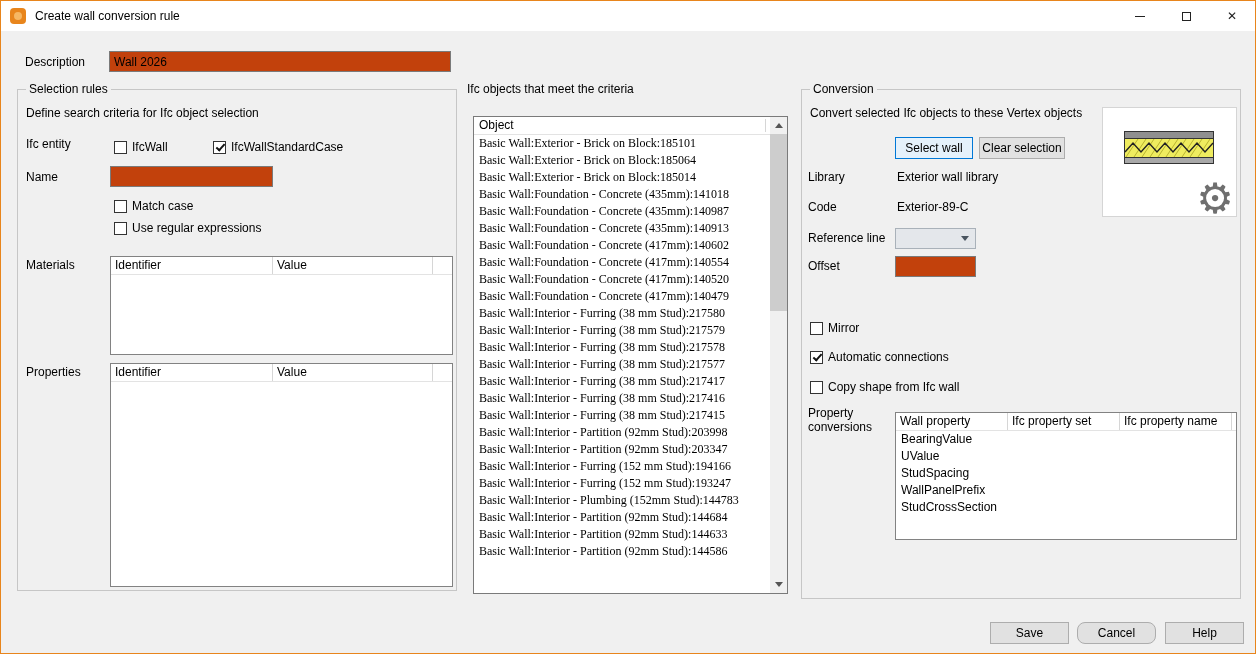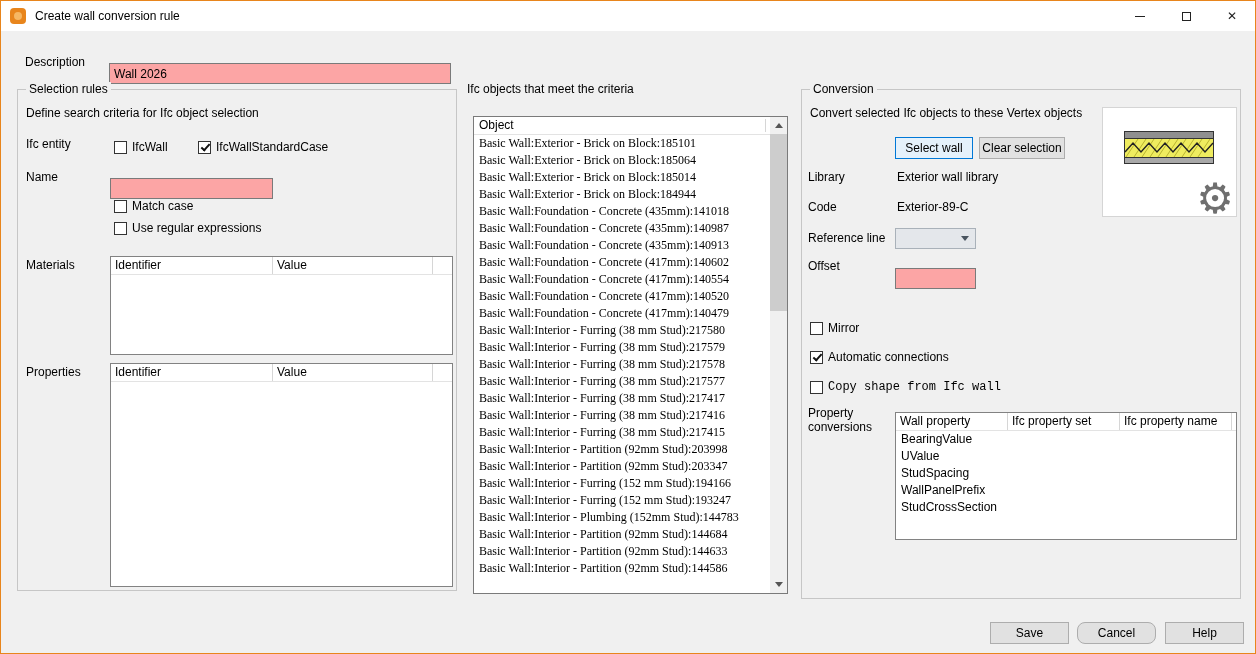--- a/index.html
+++ b/index.html
@@ -19,22 +19,22 @@
   .title-text { margin-left:9px; font-size:12px; }
   .win-controls { margin-left:auto; display:flex; height:30px; }
   .win-btn { width:46px; height:30px; display:flex; align-items:center; justify-content:center;
              color:#222; }
   .glyph-min { width:10px; height:1px; background:#222; }
   .glyph-max { width:9px; height:9px; border:1px solid #222; }
   .glyph-close::before { content:"✕"; font-size:12px; }
 
   
   .label { position:absolute; white-space:nowrap; }
-  .textbox { position:absolute; background:#fca5a5; border:1px solid #7a7a7a; font:12px "Liberation Sans",sans-serif;
-             padding:2px 4px; outline:none;margin-top:12px; }
+  .textbox { position:absolute; background:#c2410c; border:1px solid #7a7a7a; font:12px "Liberation Sans",sans-serif;
+             padding:2px 4px; outline:none; }
   .groupbox { position:absolute; border:1px solid #c6c6c6; }
   .groupbox-label { position:absolute; top:-8px; left:8px; background:#f0f0f0; padding:0 3px; white-space:nowrap; }
 
   .btn { position:absolute; background:#e1e1e1; border:1px solid #adadad; font:12px "Liberation Sans",sans-serif;
          text-align:center; display:flex; align-items:center; justify-content:center; }
   .btn.default { background:#e5f1fb; border:1px solid #0078d7; }
 
   .checkbox { position:absolute; display:inline-flex; align-items:center; gap:5px; white-space:nowrap; }
   .checkbox .box { width:13px; height:13px; background:#fff; border:1px solid #333; position:relative; flex:none; }
   .checkbox.checked .box::after { content:""; position:absolute; left:2px; top:2px; width:7px; height:3px;
@@ -104,21 +104,21 @@
     <div class="groupbox-label">Selection rules</div>
 
     <div class="label" style="left:8px; top:16px;">Define search criteria for Ifc object selection</div>
 
     <div class="label" style="left:8px; top:47px;">Ifc entity</div>
 
     <div class="checkbox" style="left:96px; top:50px;">
       <span class="box"></span>
       <span>IfcWall</span>
     </div>
-    <div class="checkbox checked" style="left:180px; top:50px;">
+    <div class="checkbox checked" style="left:195px; top:50px;">
       <span class="box"></span>
       <span>IfcWallStandardCase</span>
     </div>
 
     <div class="label" style="left:8px; top:80px;">Name</div>
     <input class="textbox" style="left: 92px; top: 76px; width: 163px; height: 21px;" value="">
 
     <div class="checkbox" style="left:96px; top:109px;">
       <span class="box"></span>
       <span>Match case</span>
@@ -149,21 +149,20 @@
 
   <div class="listbox">
     <div class="list-header">
       <span>Object</span>
       <span class="hdr-divider"></span>
     </div>
     <div class="list-rows">
         <div class="list-item">Basic Wall:Exterior - Brick on Block:185101</div>
         <div class="list-item">Basic Wall:Exterior - Brick on Block:185064</div>
         <div class="list-item">Basic Wall:Exterior - Brick on Block:185014</div>
-        <div class="list-item">Basic Wall:Exterior - Brick on Block:184944</div>
         <div class="list-item">Basic Wall:Foundation - Concrete (435mm):141018</div>
         <div class="list-item">Basic Wall:Foundation - Concrete (435mm):140987</div>
         <div class="list-item">Basic Wall:Foundation - Concrete (435mm):140913</div>
         <div class="list-item">Basic Wall:Foundation - Concrete (417mm):140602</div>
         <div class="list-item">Basic Wall:Foundation - Concrete (417mm):140554</div>
         <div class="list-item">Basic Wall:Foundation - Concrete (417mm):140520</div>
         <div class="list-item">Basic Wall:Foundation - Concrete (417mm):140479</div>
         <div class="list-item">Basic Wall:Interior - Furring (38 mm Stud):217580</div>
         <div class="list-item">Basic Wall:Interior - Furring (38 mm Stud):217579</div>
         <div class="list-item">Basic Wall:Interior - Furring (38 mm Stud):217578</div>
@@ -233,21 +232,21 @@
     <input class="textbox" style="left: 93px; top: 166px; width: 81px; height: 21px;" value="">
 
     <div class="checkbox" style="left:8px; top:231px;">
       <span class="box"></span>
       <span>Mirror</span>
     </div>
     <div class="checkbox checked" style="left:8px; top:260px;">
       <span class="box"></span>
       <span>Automatic connections</span>
     </div>
-    <div class="checkbox" style="left:8px; top:290px;font-family:Liberation Mono, monospace;">
+    <div class="checkbox" style="left:8px; top:290px;">
       <span class="box"></span>
       <span>Copy shape from Ifc wall</span>
     </div>
 
     <div class="label" style="left:6px; top:316px; width:80px; white-space:normal;">Property conversions</div>
 
     <div class="lv" style="left:93px; top:322px; width:342px; height:128px;">
       <div class="lv-header">
         <div class="cell" style="width:112px;">Wall property</div>
         <div class="cell" style="width:112px;">Ifc property set</div>

